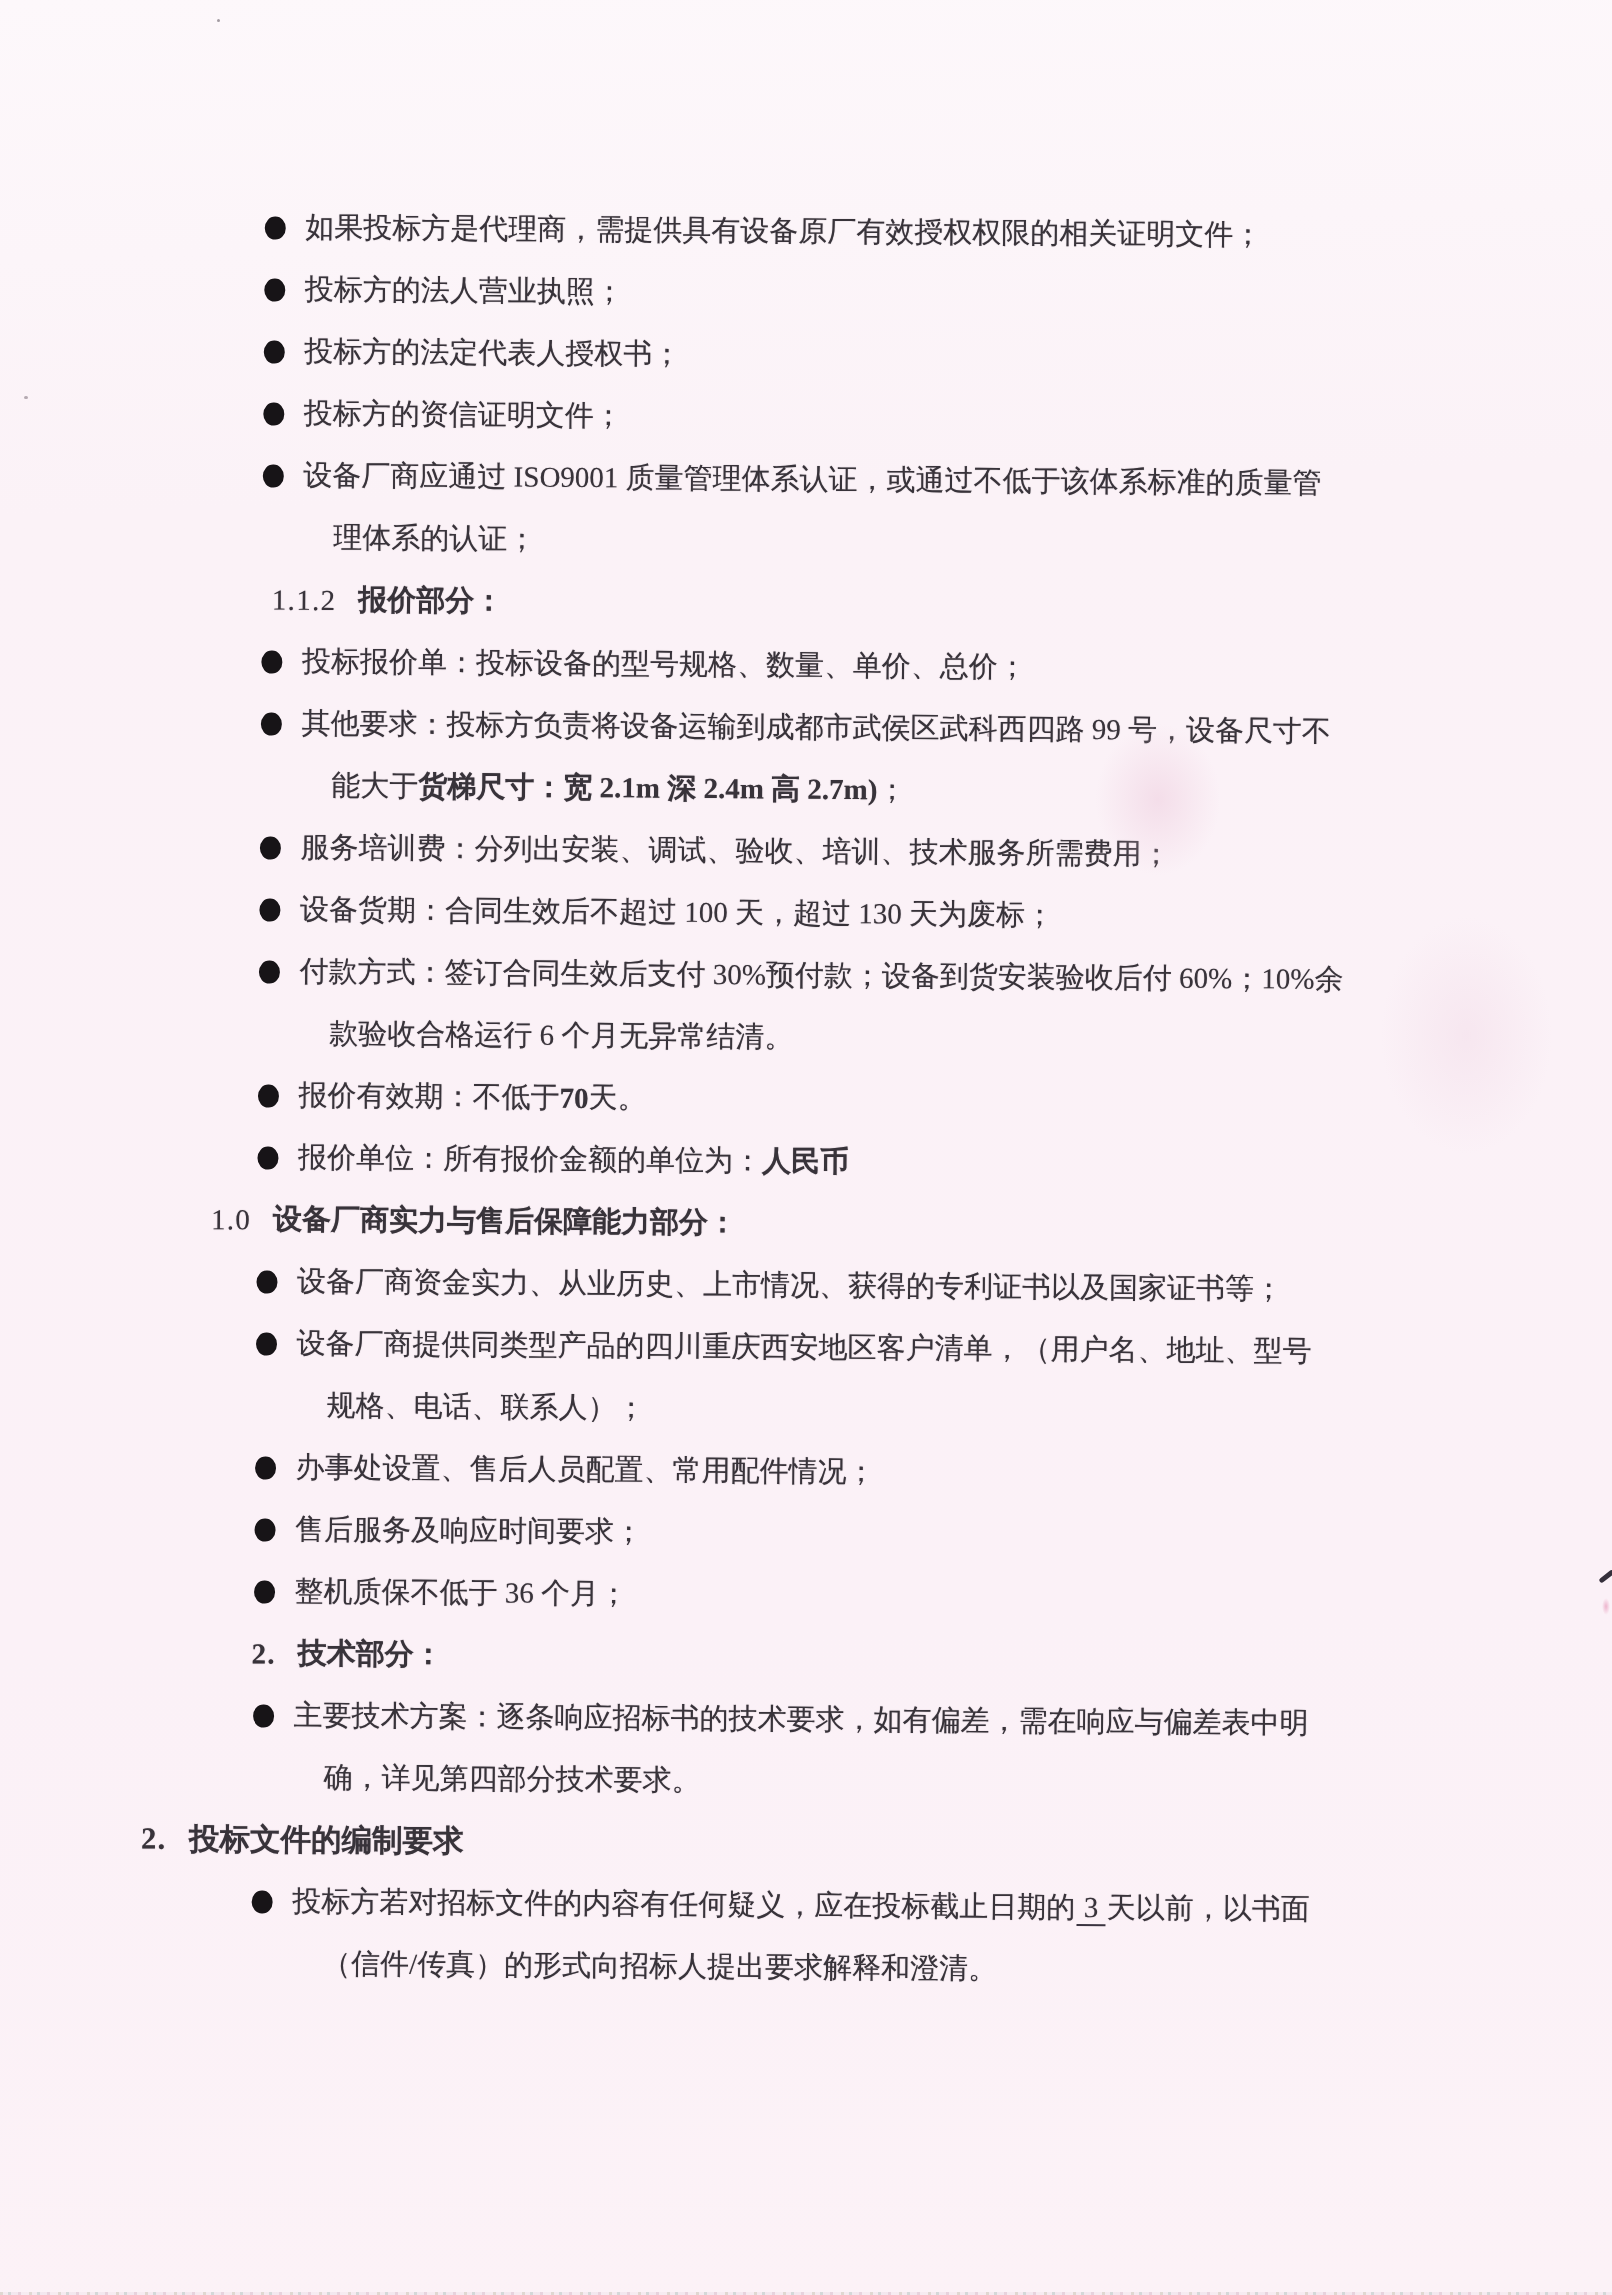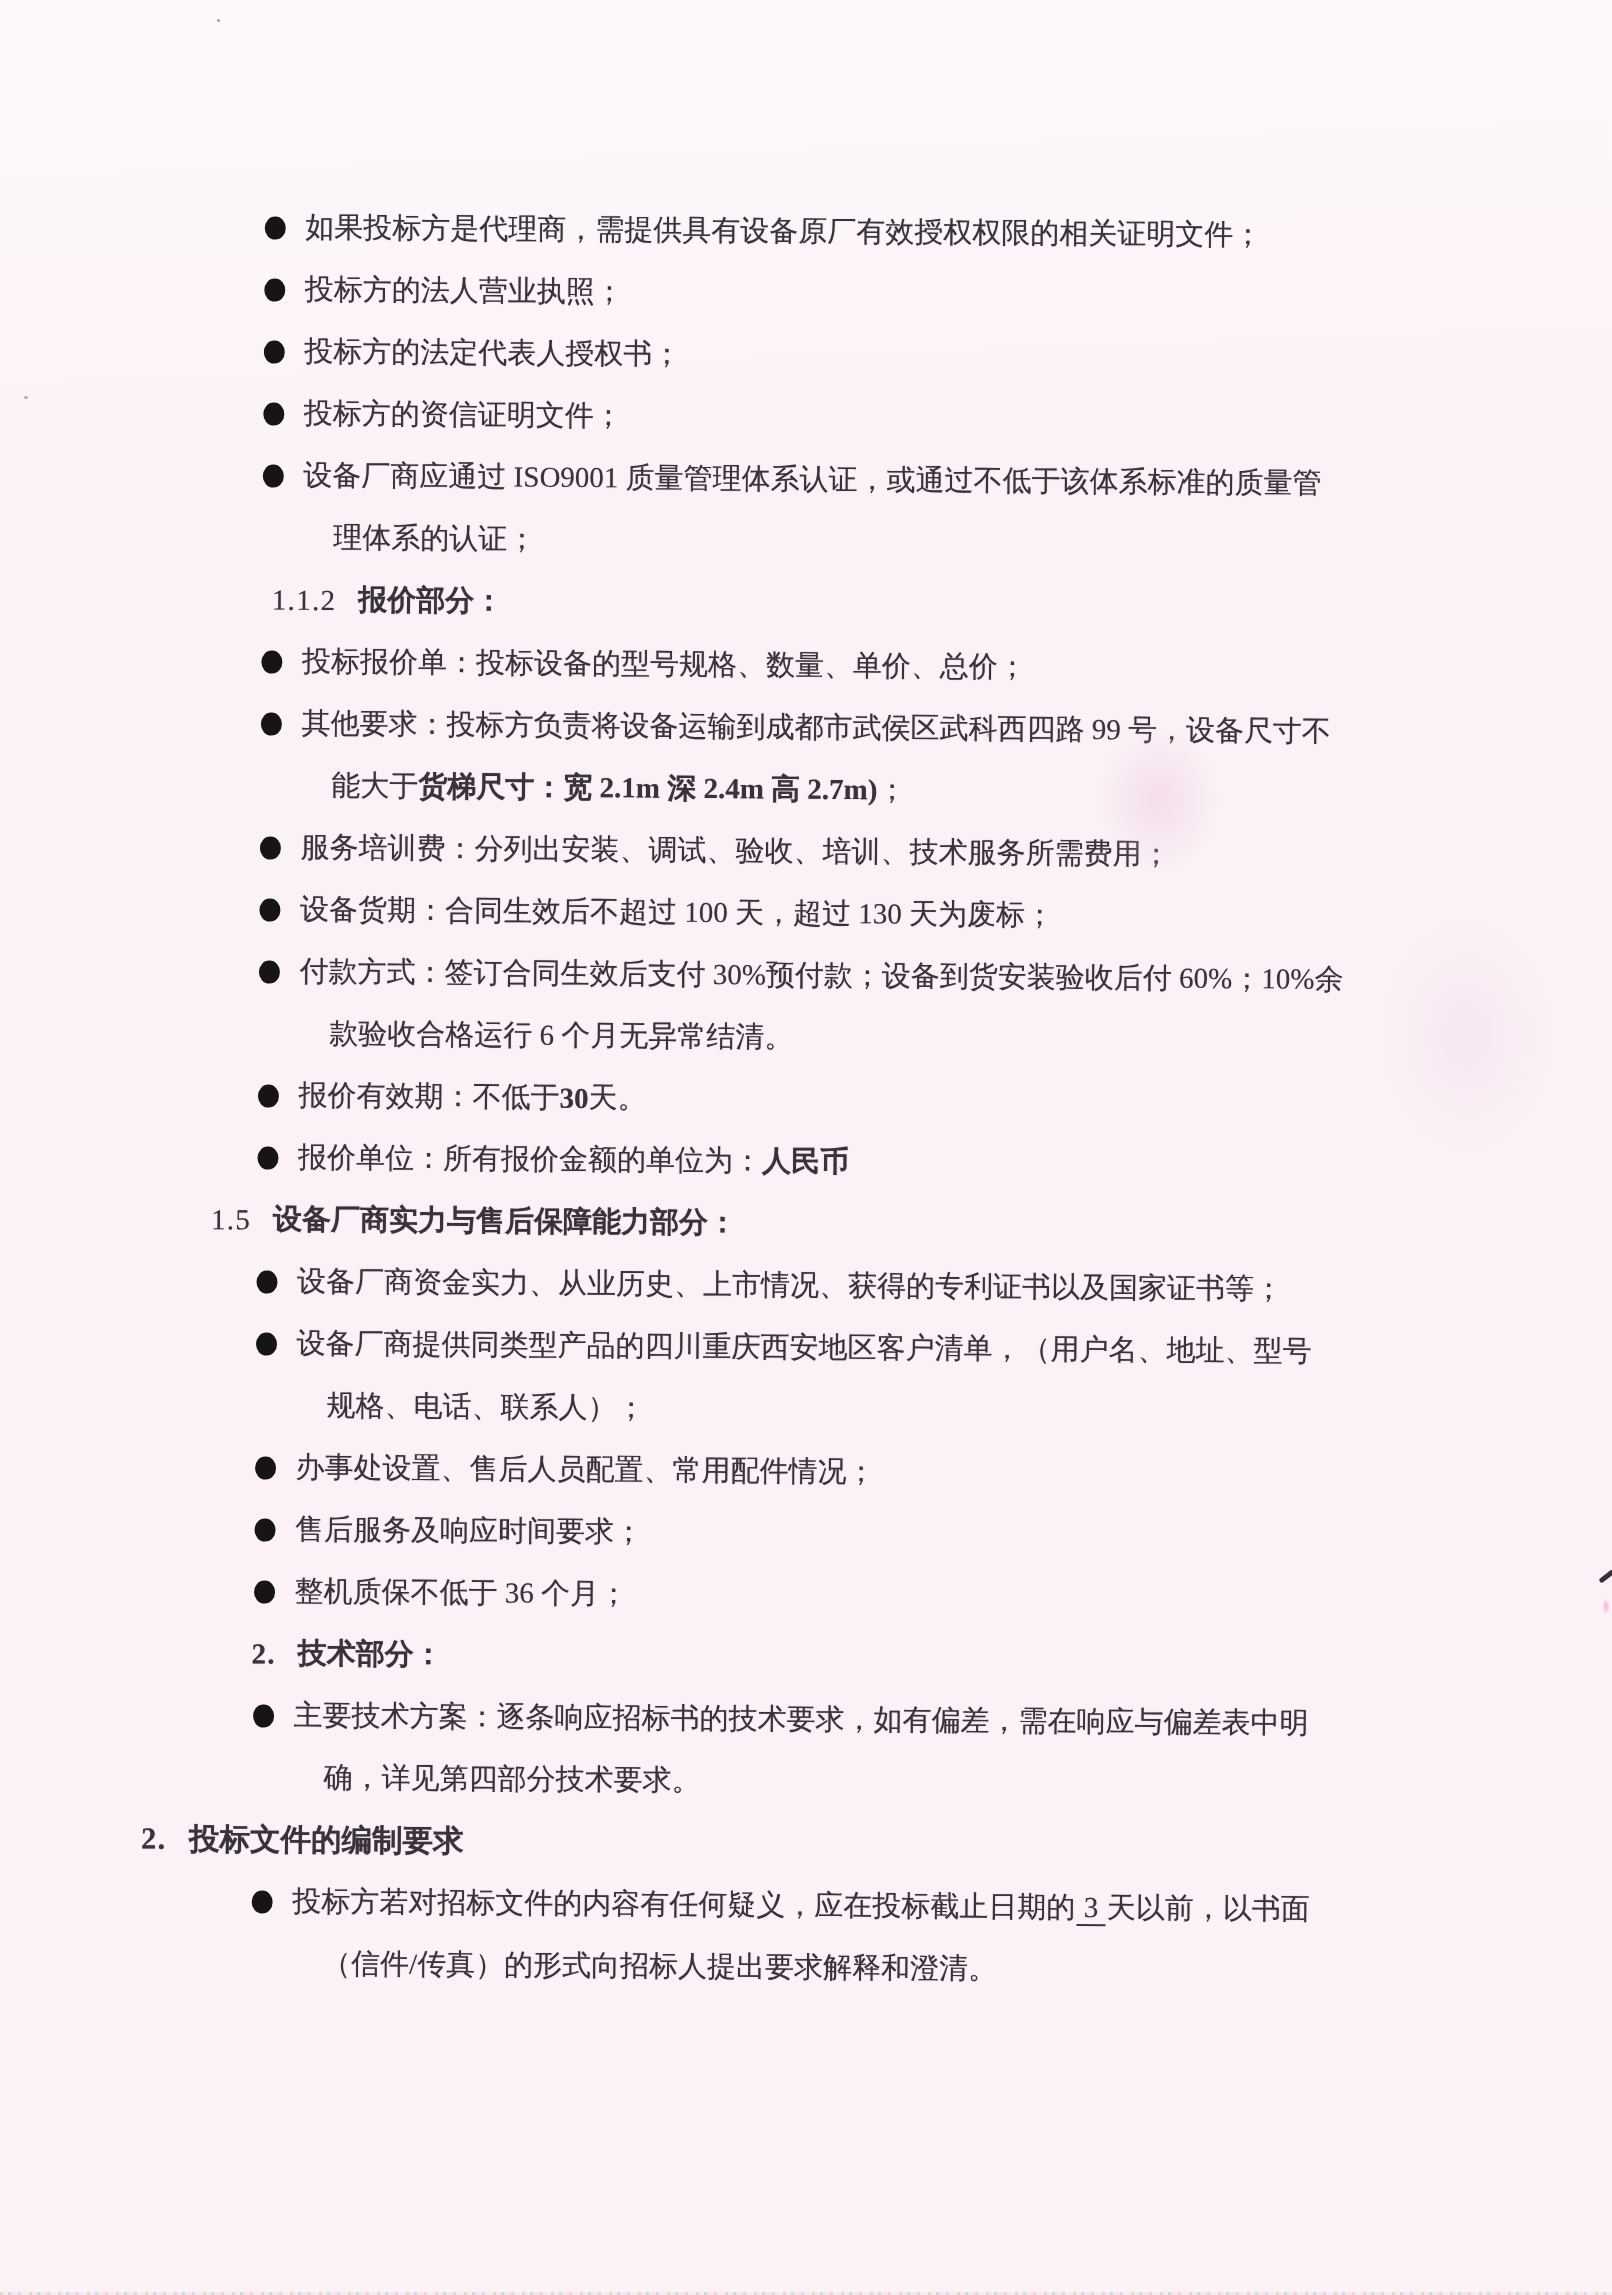--- a/index.html
+++ b/index.html
@@ -136,32 +136,32 @@
     <span>付款方式：签订合同生效后支付 30%预付款；设备到货安装验收后付 60%；10%余</span>
   </div>
 
   <div class="line indent-cont">
     <span>款验收合格运行 6 个月无异常结清。</span>
   </div>
 
   <div class="line indent-bullet">
     <span class="marker"></span>
     <span>报价有效期：不低于 </span>
-      <span class="b">30</span>
+      <span class="b">70</span>
       <span> 天。</span>
   </div>
 
   <div class="line indent-bullet">
     <span class="marker"></span>
     <span>报价单位：所有报价金额的单位为：</span>
       <span class="b">人民币</span>
   </div>
 
   <div class="line h-12">
-    <span class="hnum">1.5</span>
+    <span class="hnum">1.0</span>
       <span>设备厂商实力与售后保障能力部分：</span>
   </div>
 
   <div class="line indent-bullet">
     <span class="marker"></span>
     <span>设备厂商资金实力、从业历史、上市情况、获得的专利证书以及国家证书等；</span>
   </div>
 
   <div class="line indent-bullet">
     <span class="marker"></span>

